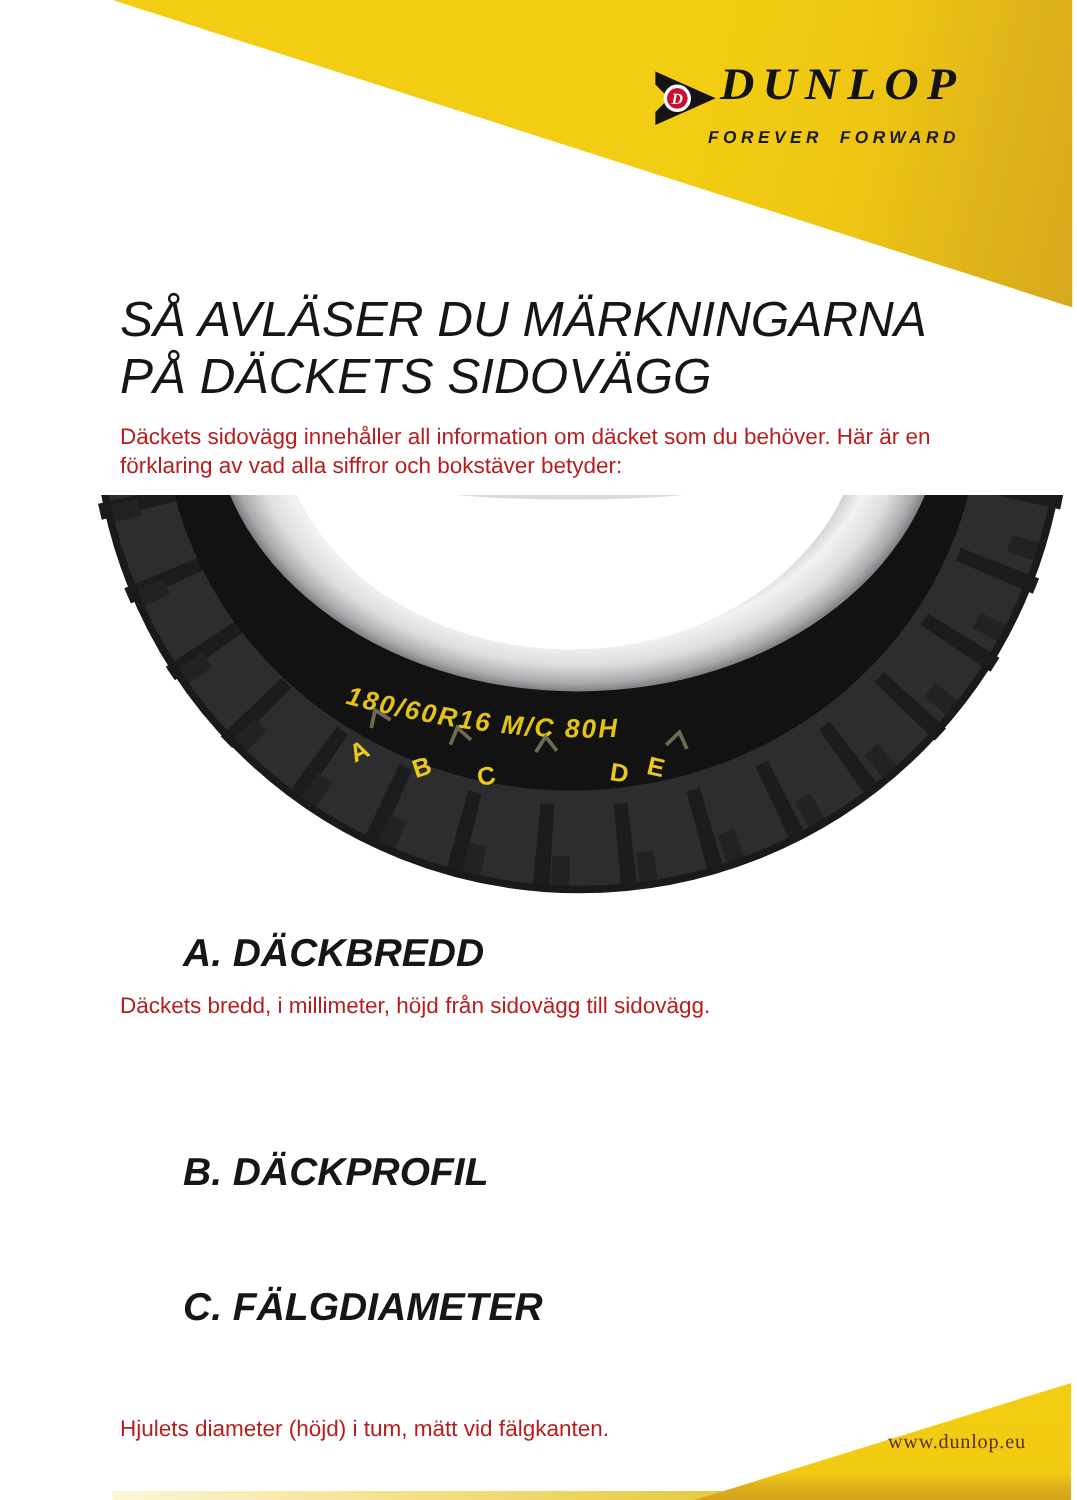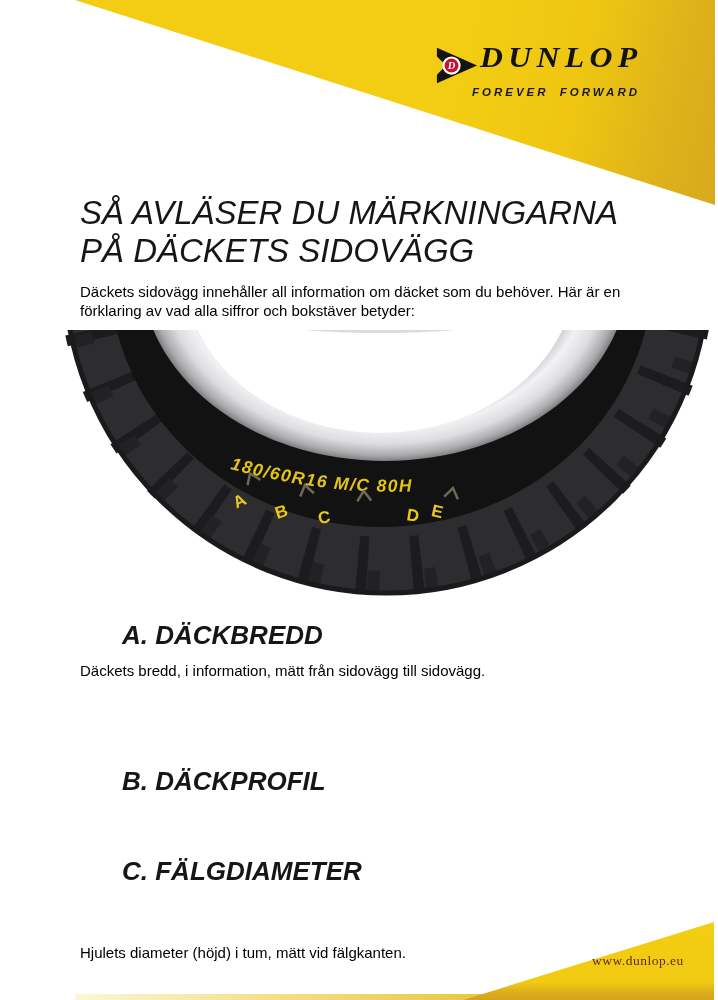--- a/index.html
+++ b/index.html
@@ -27,21 +27,21 @@
     position:absolute;left:36px;top:44px;
     font-style:italic;font-weight:bold;font-size:11.5px;letter-spacing:3px;
     word-spacing:5px;color:#1a1a1a;white-space:nowrap;
   }
   
   .title{
     position:absolute;left:80px;top:194px;width:600px;
     font-size:33px;line-height:38px;font-weight:normal;font-style:italic;
     color:#161616;letter-spacing:0;white-space:nowrap;
   }
-  .bodytext{color:#000000;font-size:15px;line-height:18.5px;white-space:nowrap;}
+  .bodytext{color:#b91c1c;font-size:15px;line-height:18.5px;white-space:nowrap;}
   .intro{position:absolute;left:80px;top:283px;}
   .sec-heading{
     position:absolute;left:78px;
     font-size:26px;font-weight:bold;font-style:italic;color:#161616;white-space:nowrap;margin-left:44px;
   }
   .sec-a-h{top:620px;}  .sec-a-b{position:absolute;left:80px;top:662px;}
   .sec-b-h{top:766px;}  .sec-b-b{position:absolute;left:80px;top:766px;}
   .sec-c-h{top:856px;}  .sec-c-b{position:absolute;left:80px;top:944px;text-align:right;}
   
   .tire-wrap{position:absolute;left:0;top:330px;width:718px;height:270px;overflow:hidden;}
@@ -132,21 +132,21 @@
         <text x="0" y="0" transform="translate(283,187) rotate(-18)">B</text>
         <text x="0" y="0" transform="translate(325,193) rotate(-9)">C</text>
         <text x="0" y="0" transform="translate(412,191) rotate(9)">D</text>
         <text x="0" y="0" transform="translate(436,187) rotate(13)">E</text>
       </g>
     </svg>
   </div>
 
   <div class="sec-heading sec-a-h">A. DÄCKBREDD</div>
   <div class="sec-a-b bodytext">
-    <div>Däckets bredd, i information, mätt från sidovägg till sidovägg.</div>
+    <div>Däckets bredd, i millimeter, höjd från sidovägg till sidovägg.</div>
   </div>
 
   <div class="sec-heading sec-b-h">B. DÄCKPROFIL</div>
 
   <div class="sec-heading sec-c-h">C. FÄLGDIAMETER</div>
   <div class="sec-c-b bodytext">
     <div>Hjulets diameter (höjd) i tum, mätt vid fälgkanten.</div>
   </div>
 
   <div class="bottom-strip"></div>

